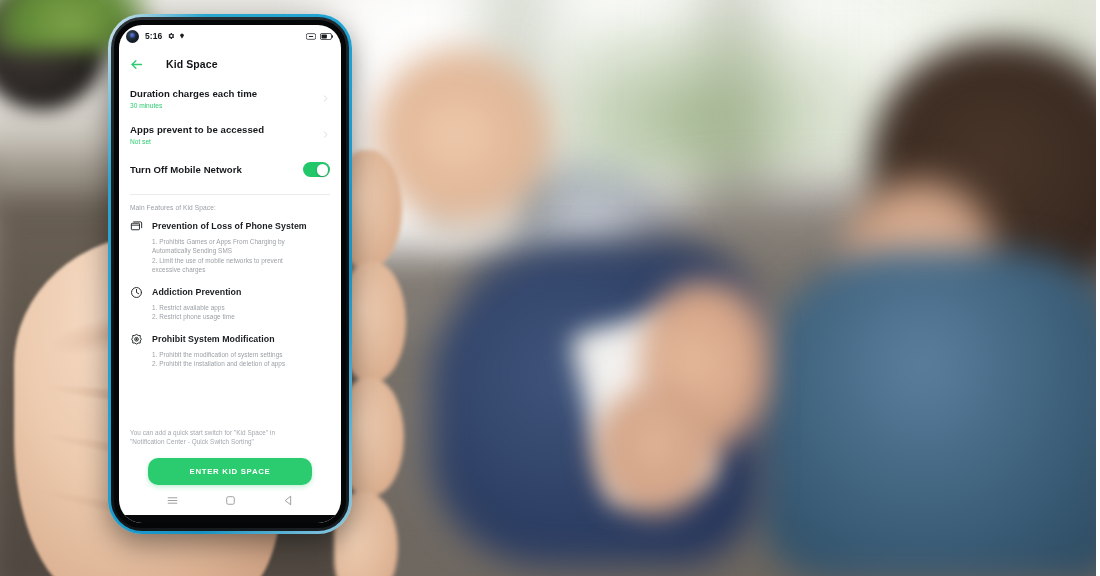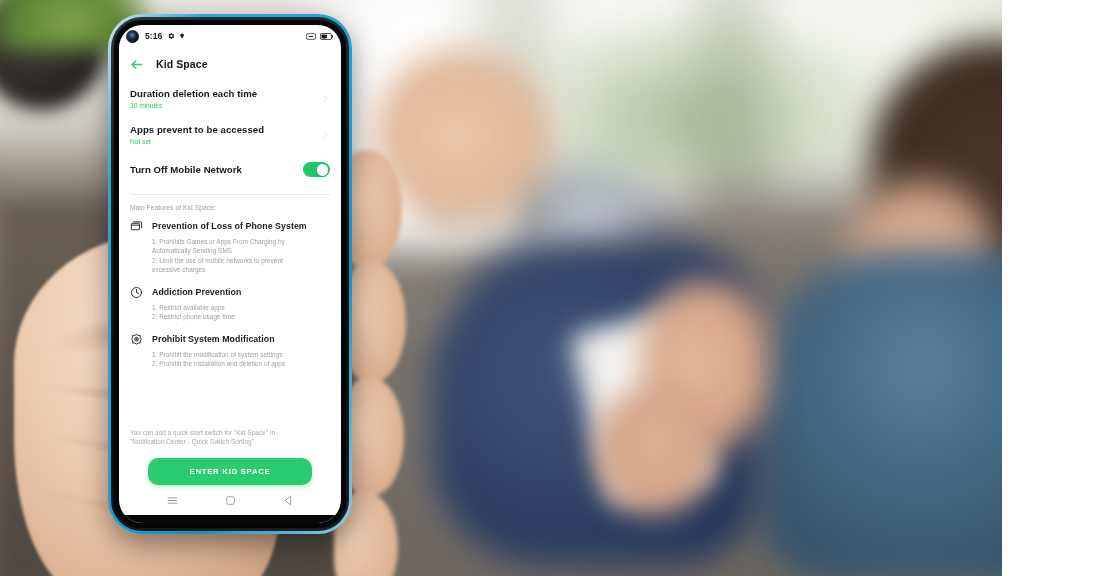--- a/index.html
+++ b/index.html
@@ -6,21 +6,21 @@
 
   html, body {
     width: 1100px;
     height: 576px;
     overflow: hidden;
     font-family: "Liberation Sans", sans-serif;
   }
 
   #stage {
     position: relative;
-    width: 1002px;
+    width: 1096px;
     height: 576px;
     overflow: hidden;
     background: #5eead4;
   }
 
   
   .bg-layer { position: absolute; inset: 0; overflow: hidden; }
 
   
   .bg-base {
@@ -301,21 +301,21 @@
   
   .appbar {
     height: 34px;
     display: flex; align-items: center;
     padding: 0 10px;
     flex: 0 0 auto;
   }
   .back-arrow { width: 15px; height: 15px; flex: 0 0 auto; }
   .appbar-title {
     font-size: 10.5px; font-weight: bold; color: #111316;
-    margin-left: 12px; letter-spacing: .1px;
+    margin-left: 22px; letter-spacing: .1px;
   }
 
   
   .settings { padding: 0 11px; flex: 0 0 auto; }
   .srow {
     display: flex; align-items: center;
     padding: 7px 0 7px 0;
     min-height: 34px;
   }
   .srow-texts { flex: 1 1 auto; min-width: 0; }
@@ -473,21 +473,21 @@
           <line x1="20" y1="12" x2="5" y2="12"></line>
           <polyline points="11,18 5,12 11,6"></polyline>
         </svg>
         <div class="appbar-title">Kid Space</div>
       </div>
 
       <div class="settings">
 
         <div class="srow">
           <div class="srow-texts">
-            <div class="srow-title">Duration deletion each time</div>
+            <div class="srow-title">Duration charges each time</div>
             <div class="srow-sub">30 minutes</div>
           </div>
           <svg class="chev" viewBox="0 0 24 24" fill="none" stroke="#9aa0a6" stroke-width="2.4" stroke-linecap="round" stroke-linejoin="round">
             <polyline points="9,5 16,12 9,19"></polyline>
           </svg>
         </div>
 
         <div class="srow">
           <div class="srow-texts">
             <div class="srow-title">Apps prevent to be accessed</div>

